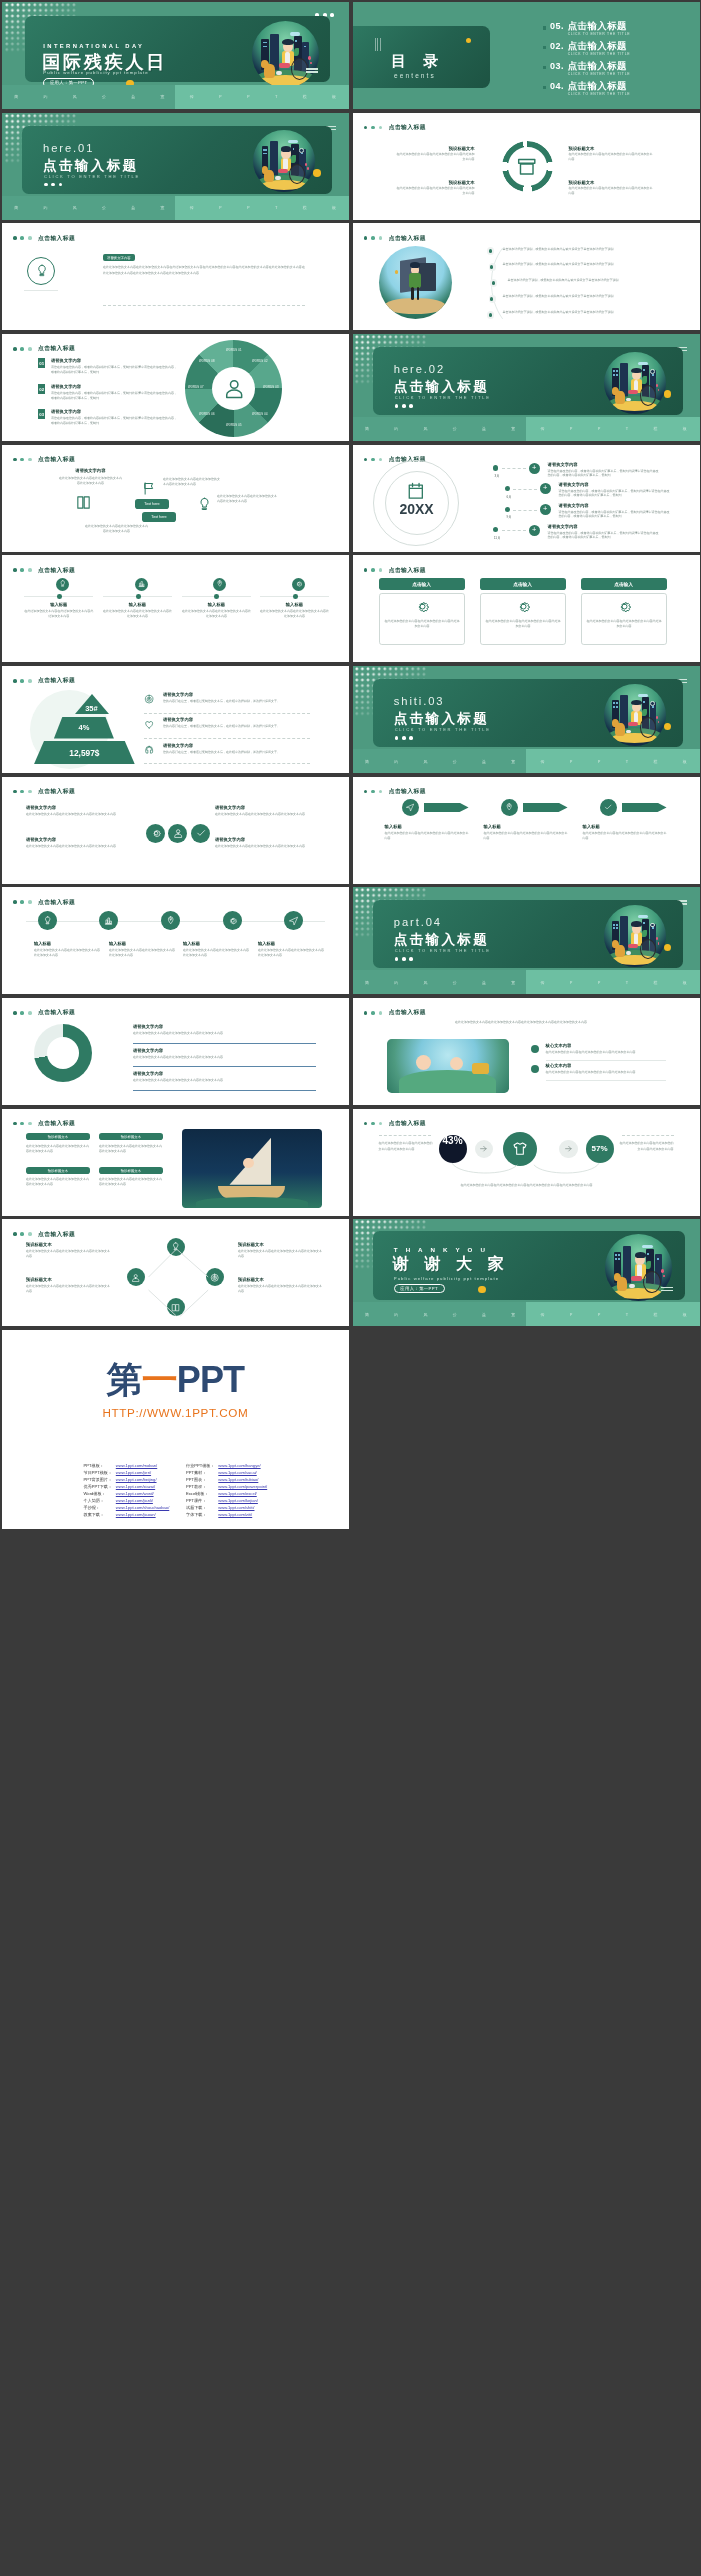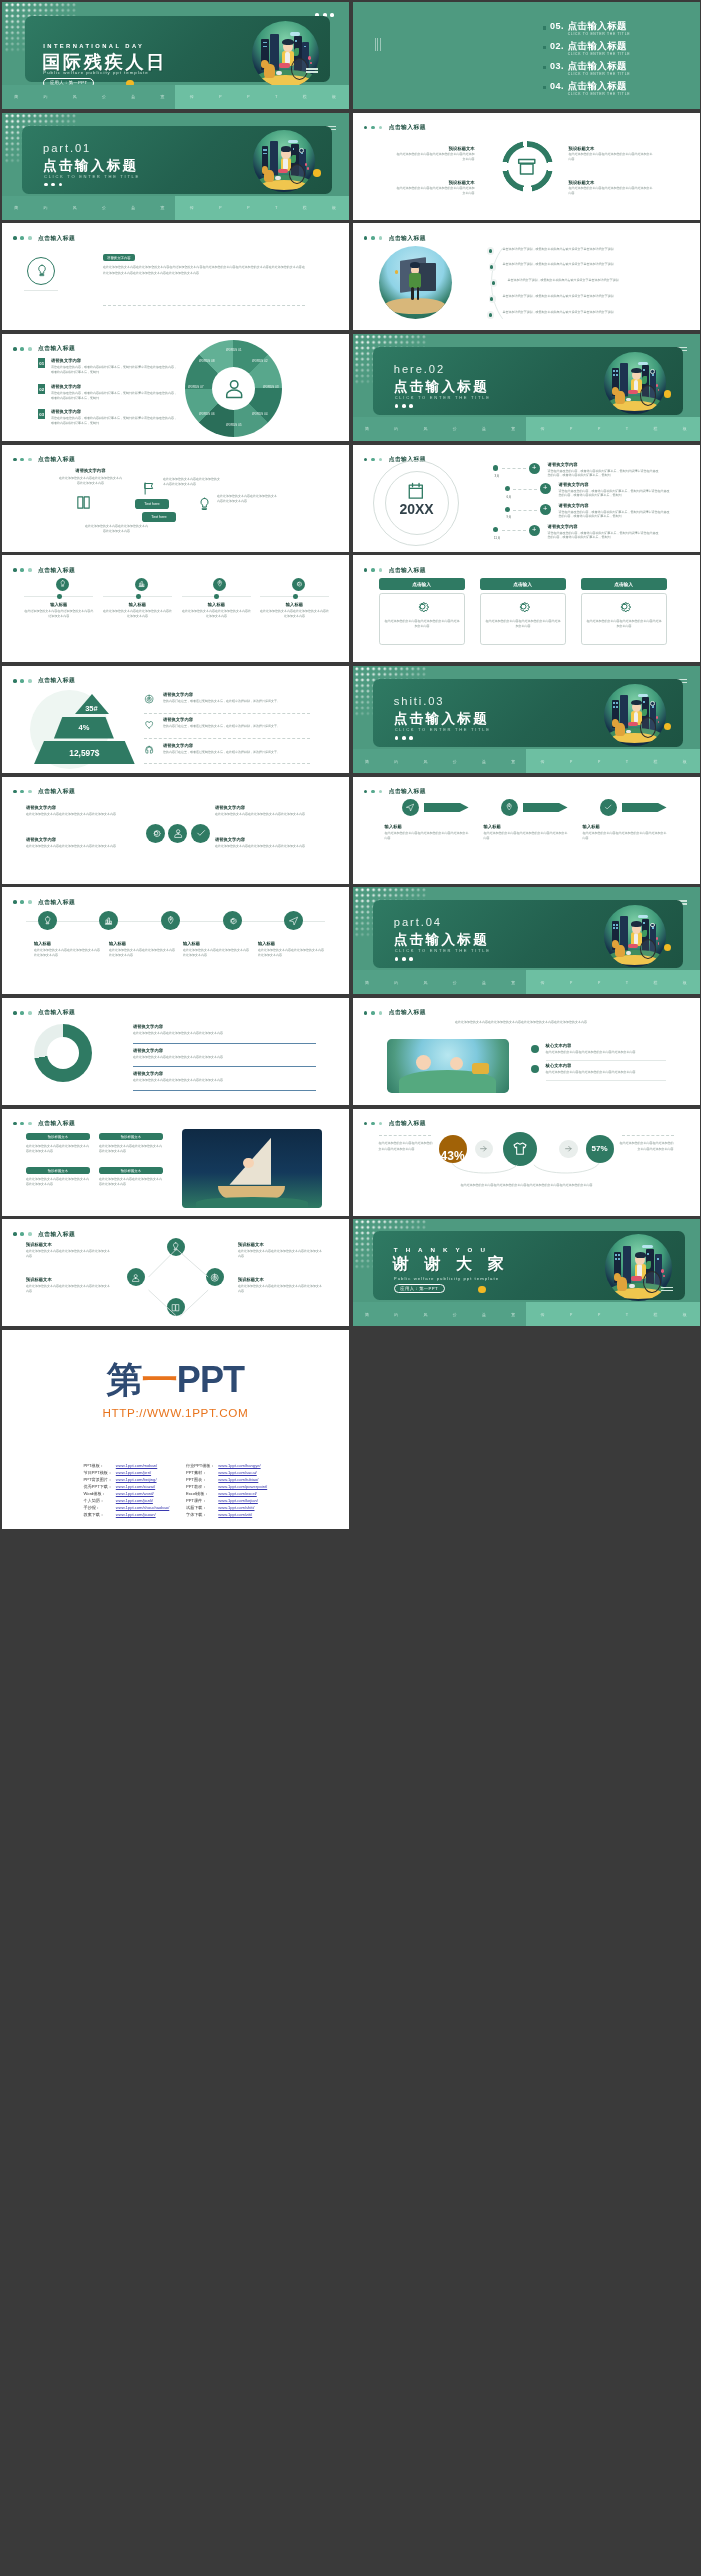--- a/index.html
+++ b/index.html
@@ -200,20 +200,25 @@
           <span>宣</span>
           <span>传</span>
           <span>P</span>
           <span>P</span>
           <span>T</span>
           <span>模</span>
           <span>板</span>
         </div>
 </div>
       <div class="slide green">
+  <div class="card toc-card">
+    <div class="yellow-dot" style="right:18.7px;top:12px;width:5.6px;height:5.6px"></div>
+    <div class="toc-cn" style="left:46px;top:26px;">目 录</div>
+    <div class="toc-en" style="left:49px;top:46px;">eentents</div>
+  </div>
   <div class="toc-bars" style="left:22.4px;top:36px;">
           <i></i>
           <i></i>
           <i></i>
         </div>
   <div class="toc-item" style="left:190px;top:19.6px;">
     <span class="toc-sq"></span>
     <span class="toc-num">05.</span>
     <span>
       <span class="toc-t" style="display:block">点击输入标题</span>
@@ -272,21 +277,21 @@
     <div class="person-vest" style="left:49%;top:45%;width:7%;height:19%"></div>
     <div class="person-head" style="left:46%;top:29%;width:15%;height:17%"></div>
     <div class="person-hair" style="left:45%;top:26%;width:17%;height:9%"></div>
     <div class="leg" style="left:40%;top:62%;width:16%;height:7%"></div>
     <div class="shoe" style="left:36%;top:74%;width:9%;height:6%"></div>
     <div class="wheel" style="left:58%;top:54%;width:26%;height:33%"></div>
     <div class="plant" style="left:62%;top:40%;width:8%;height:12%"></div>
     <div class="flower" style="left:84%;top:52%;width:4%;height:5%"></div>
     <div class="flower" style="left:87%;top:60%;width:3%;height:4%"></div>
   </div>
-      <div class="pt-num" style="left:20.6px;top:16px;">part.01</div>
+      <div class="pt-num" style="left:20.6px;top:16px;">here.01</div>
       <div class="pt-cn" style="left:20.6px;top:31px;">点击输入标题</div>
       <div class="pt-en" style="left:21.5px;top:48px;">CLICK TO ENTER THE TITLE</div>
       <div class="dots3" style="left:21.5px;top:57px;">
             <i></i>
             <i></i>
             <i></i>
           </div>
       <div class="circ" style="right:28px;top:22.4px;width:4.7px;height:4.7px;border:0.9px solid #cfe6dc"></div>
       <div class="yellow-dot" style="right:11.2px;bottom:17px;"></div>
     </div>
@@ -1071,21 +1076,21 @@
   <div class="wh-head">
     <span class="d d1"></span>
     <span class="d d2"></span>
     <span class="d d3"></span>
     <span class="wh-title">点击输入标题</span>
   </div>
   <div class="dashed" style="left:26px;top:26px;width:52px"></div>
   <div class="dashed" style="right:26px;top:26px;width:52px"></div>
   <div class="bd" style="position:absolute;left:26px;top:31px;width:54px;line-height:2">在此处添加您的文本内容在此处添加您的文本内容此处添加文本内容</div>
   <div class="bd bd-r" style="position:absolute;right:26px;top:31px;width:54px;line-height:2">在此处添加您的文本内容在此处添加您的文本内容此处添加文本内容</div>
-  <div class="circ" style="left:86px;top:26px;width:28px;height:28px;background:#a16207;display:flex;align-items:flex-end;justify-content:center;color:#fff;font-size:12px;font-weight:700">
+  <div class="circ" style="left:86px;top:26px;width:28px;height:28px;background:#0f172a;display:flex;align-items:flex-start;justify-content:center;color:#fff;font-size:10px;font-weight:700">
           <span>43%</span>
         </div>
   <div class="circ" style="right:86px;top:26px;width:28px;height:28px;background:#2f7a63;display:flex;align-items:center;justify-content:center;color:#fff;font-size:8px;font-weight:700">
           <span>57%</span>
         </div>
   <div class="circ" style="left:122px;top:31px;width:18.7px;height:18.7px;background:#e9eeec;display:flex;align-items:center;justify-content:center">
           <svg width="9.4" height="9.4" viewBox="0 0 24 24" fill="none" stroke="#6e7f7a" stroke-width="1.6" stroke-linecap="round" stroke-linejoin="round">
             <path d="M4 12h14M12 6l6 6-6 6"></path>
           </svg>
         </div>

